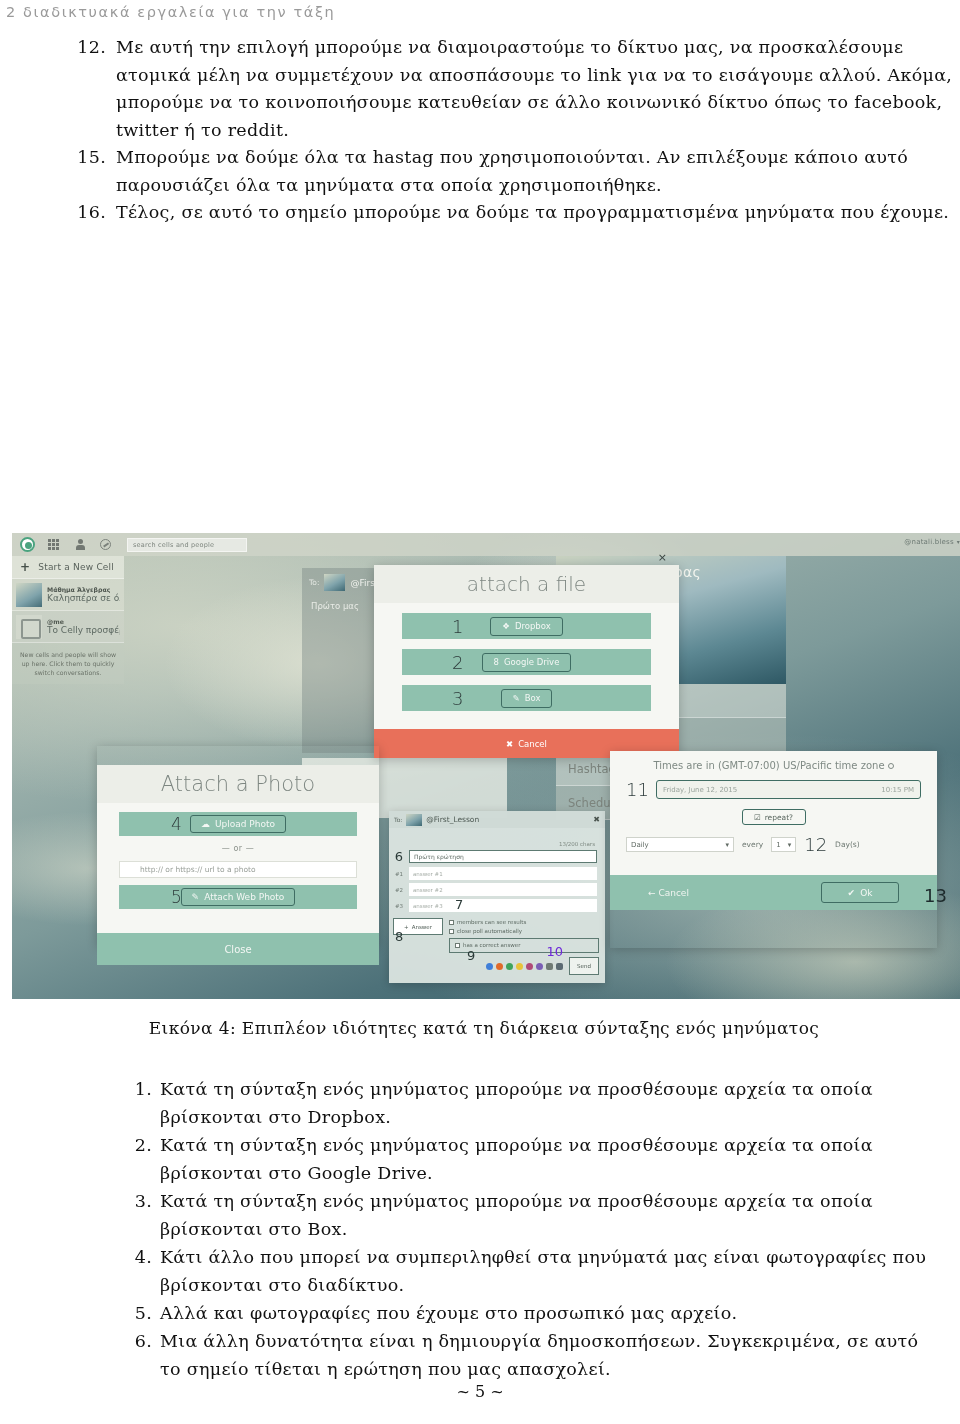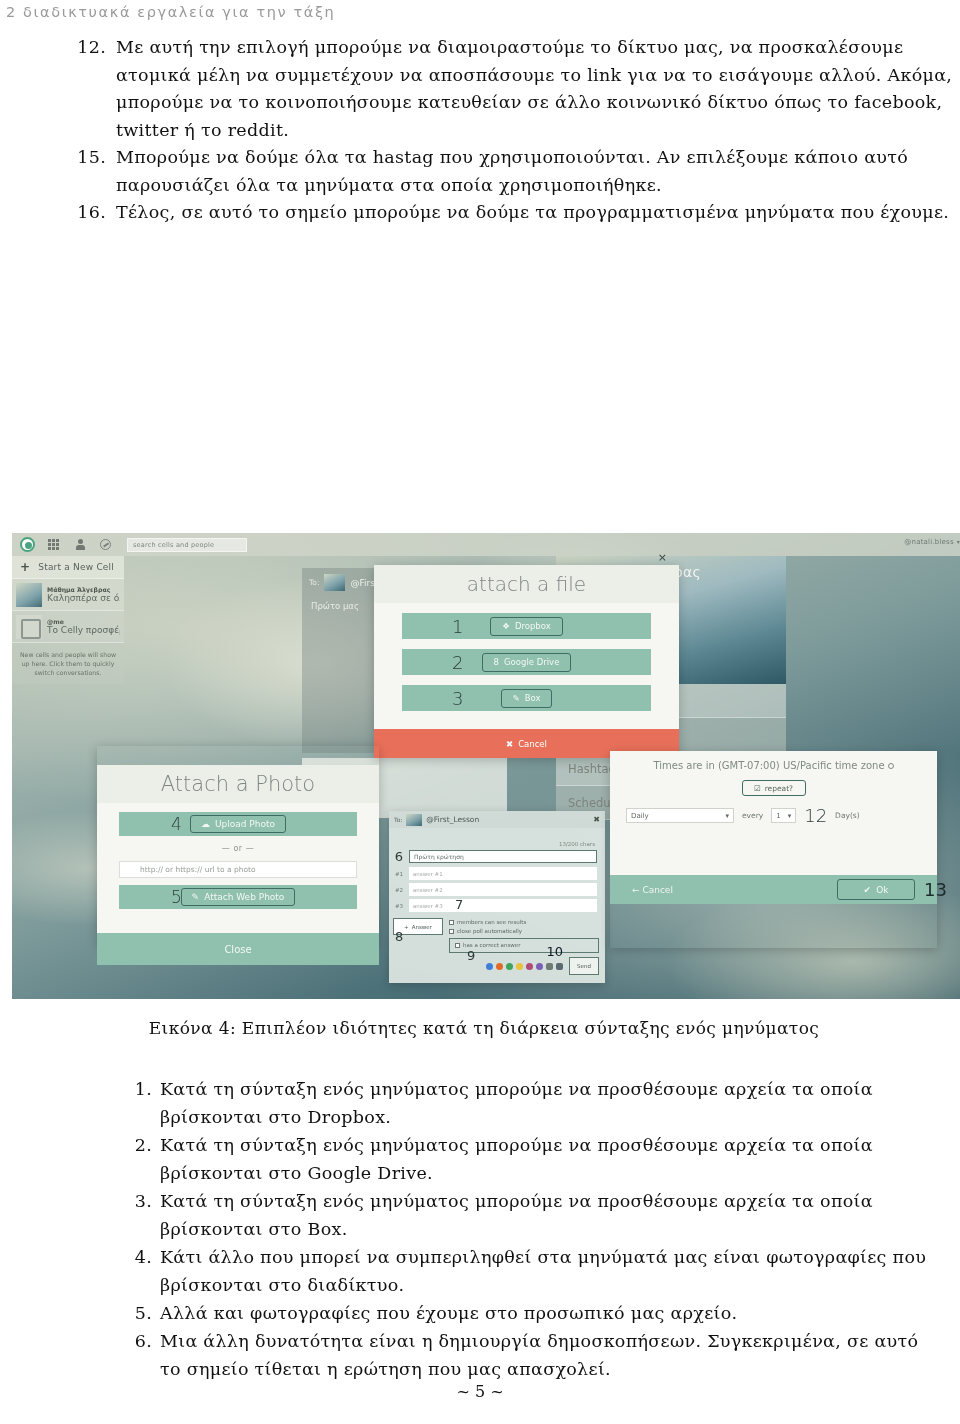--- a/index.html
+++ b/index.html
@@ -229,21 +229,21 @@
     margin:9px auto 0; width:64px; height:16px; border:1.4px solid #3f6d63; border-radius:3px;
     display:flex;align-items:center;justify-content:center;gap:4px;font-size:7.5px;color:#5b6860;
   }
   #dlg-sched .rec { display:flex; align-items:center; gap:8px; margin-top:9px; font-size:7.5px; color:#6f7a73;}
   #dlg-sched .sel {
     width:108px;height:15px;background:#fff;border:1px solid #cfd3cb;font-size:7px;color:#606a63;
     display:flex;align-items:center;justify-content:space-between;padding:0 4px;
   }
   #dlg-sched .sel.sm{width:25px;}
   #dlg-sched .dlg-foot{
-    height:29px;background:#8fc1ae;display:flex;align-items:center;justify-content:space-between;padding:0 22px;
+    height:35px;background:#8fc1ae;display:flex;align-items:center;justify-content:space-between;padding:0 38px;
     font-size:9px;color:#f0f4f0;position:relative;
   }
   #dlg-sched .okbtn{
     width:78px;height:21px;border:1.5px solid #3f6d63;border-radius:3px;
     display:flex;align-items:center;justify-content:center;gap:5px;color:#f3f7f4;font-size:9px;
   }
   #dlg-sched .onum13{position:absolute;right:-10px;bottom:4px;font-family:"DejaVu Sans","Liberation Sans",sans-serif;font-size:18px;color:#1d2a2c;}
 
   
   #poll {
@@ -270,21 +270,21 @@
   #poll .opts{flex:1;font-size:5.5px;color:#5d6a63;line-height:9px;}
   #poll .opts div{display:flex;align-items:center;gap:3px;}
   #poll .cb{width:5px;height:5px;border:1px solid #6d7a73;background:#fff;display:inline-block;}
   #poll .correct{margin-top:2px;border:1px solid #5d7a72;display:inline-flex;padding:2px 5px;gap:3px;align-items:center;}
   #poll .toolbar{display:flex;align-items:center;gap:3px;justify-content:flex-end;padding:4px 6px 0 0;}
   #poll .em{width:7px;height:7px;border-radius:50%;}
   #poll .sendbtn{width:30px;height:18px;border:1px solid #5d7a72;background:#eef2ee;font-size:5.5px;color:#4f5c55;
     display:flex;align-items:center;justify-content:center;margin-left:3px;}
   #poll .n8{position:absolute;left:6px;top:118px;font-family:"DejaVu Sans","Liberation Sans",sans-serif;font-size:13px;color:#2b3a38;}
   #poll .n9{position:absolute;left:78px;top:137px;font-family:"DejaVu Sans","Liberation Sans",sans-serif;font-size:13px;color:#2b3a38;}
-  #poll .n10{position:absolute;right:42px;top:133px;font-family:"DejaVu Sans","Liberation Sans",sans-serif;font-size:13px;color:#0f172a;}
+  #poll .n10{position:absolute;right:42px;top:133px;font-family:"DejaVu Sans","Liberation Sans",sans-serif;font-size:13px;color:#6d28d9;}
 
   
   .caption {
     position:absolute; left:4px; top:1018px; width:960px; text-align:center;
     font-size:17px; letter-spacing:.4px;
   }
 
   
   .bottom-block{ position:absolute; left:0; top:1075px; width:960px; }
   .ol-bot{ list-style:none; margin:0; padding:0; }
@@ -526,20 +526,27 @@
           <span class="em" style="background:#5b6a72;border-radius:2px"></span>
           <span class="sendbtn">Send</span>
         </div>
       </div>
 
       <div class="dlg" id="dlg-sched">
         <div class="dlg-body">
           <div class="tz">
             <span>Times are in (GMT-07:00) US/Pacific time zone</span><span class="gear"></span>
           </div>
+          <div class="dtrow">
+            <span class="onumbig">11</span>
+            <span class="dtfield">
+              <span>Friday, June 12, 2015</span>
+              <span>10:15 PM</span>
+            </span>
+          </div>
           <div class="rep">
             <span>☑</span>
             <span>repeat?</span>
           </div>
           <div class="rec">
             <span class="sel">
               <span>Daily</span>
               <span>▾</span>
             </span>
             <span>every</span>

